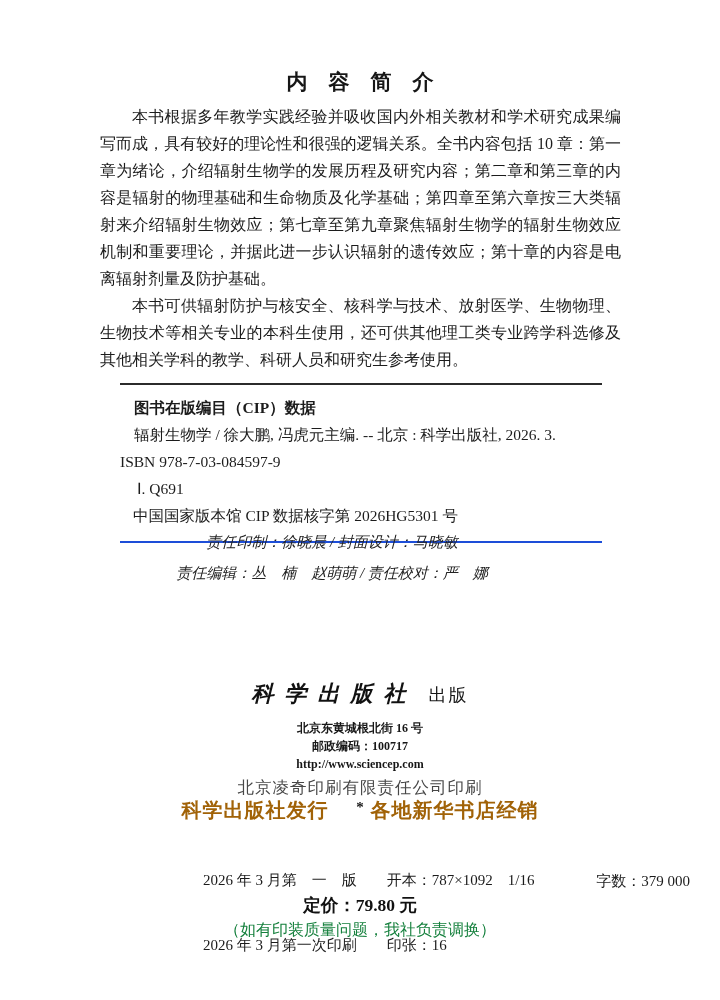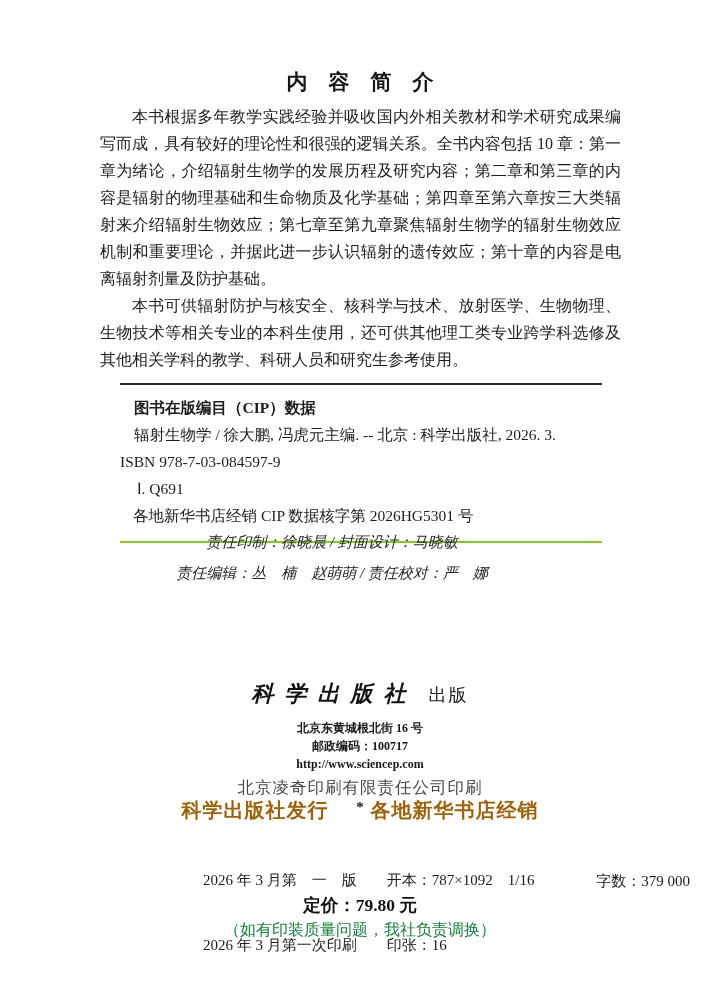--- a/index.html
+++ b/index.html
@@ -34,21 +34,21 @@
     text-align: justify;
     color: #1c1c1c;
   }
   .intro p { text-indent: 2em; }
 
   
   .cip-box {
     position: absolute;
     top: 383px; left: 120px; width: 482px;
     border-top: 2px solid #2b2b2b;
-    border-bottom: 2px solid #84cc16;
+    border-bottom: 2px solid #1d4ed8;
     padding: 9px 0 12px 0;
     font-size: 15.5px;
     line-height: 27px;
     color: #1c1c1c;
   }
   .cip-heading { font-weight: bold; padding-left: 14px; }
   .cip-entry   { padding-left: 14px; white-space: nowrap; }
   .cip-isbn    { padding-left: 0; }
   .cip-class   { padding-left: 17px; }
   .cip-record  { padding-left: 13px; }
@@ -158,21 +158,21 @@
   <div class="intro">
     <p>本书根据多年教学实践经验并吸收国内外相关教材和学术研究成果编写而成，具有较好的理论性和很强的逻辑关系。全书内容包括 10 章：第一章为绪论，介绍辐射生物学的发展历程及研究内容；第二章和第三章的内容是辐射的物理基础和生命物质及化学基础；第四章至第六章按三大类辐射来介绍辐射生物效应；第七章至第九章聚焦辐射生物学的辐射生物效应机制和重要理论，并据此进一步认识辐射的遗传效应；第十章的内容是电离辐射剂量及防护基础。</p>
     <p>本书可供辐射防护与核安全、核科学与技术、放射医学、生物物理、生物技术等相关专业的本科生使用，还可供其他理工类专业跨学科选修及其他相关学科的教学、科研人员和研究生参考使用。</p>
   </div>
 
   <div class="cip-box">
     <div class="cip-heading">图书在版编目（CIP）数据</div>
     <div class="cip-entry">辐射生物学 / 徐大鹏, 冯虎元主编. -- 北京 : 科学出版社, 2026. 3.</div>
     <div class="cip-isbn">ISBN 978-7-03-084597-9</div>
     <div class="cip-class">Ⅰ. Q691</div>
-    <div class="cip-record">各地新华书店经销 CIP 数据核字第 2026HG5301 号</div>
+    <div class="cip-record">中国国家版本馆 CIP 数据核字第 2026HG5301 号</div>
   </div>
 
   <div class="credits">
     <div>责任印制：徐晓晨 / 封面设计：马晓敏</div>
     <div>责任编辑：丛　楠　赵萌萌 / 责任校对：严　娜</div>
   </div>
 
   <div class="publisher">
     <div class="logo-line">
       <span class="press-logo">科学出版社</span>

